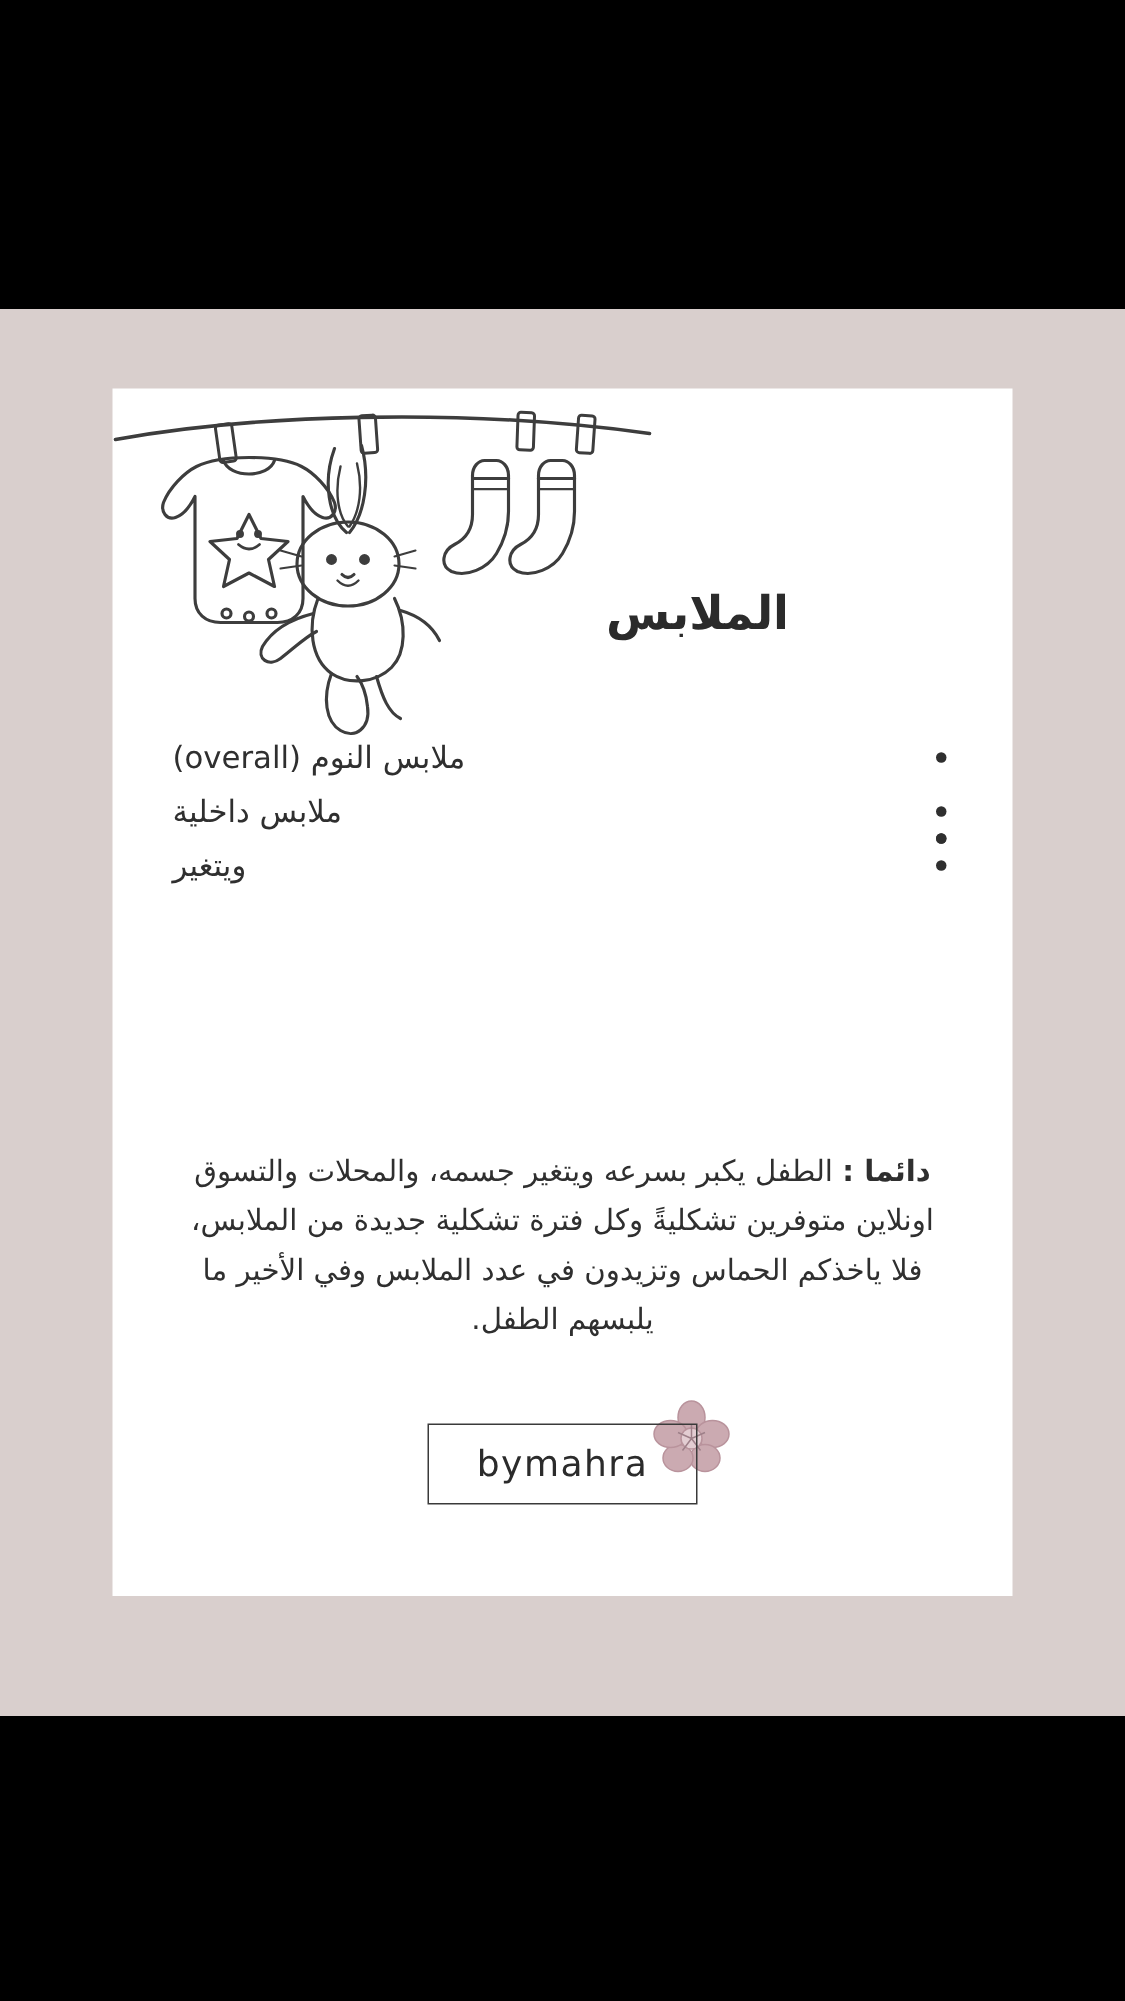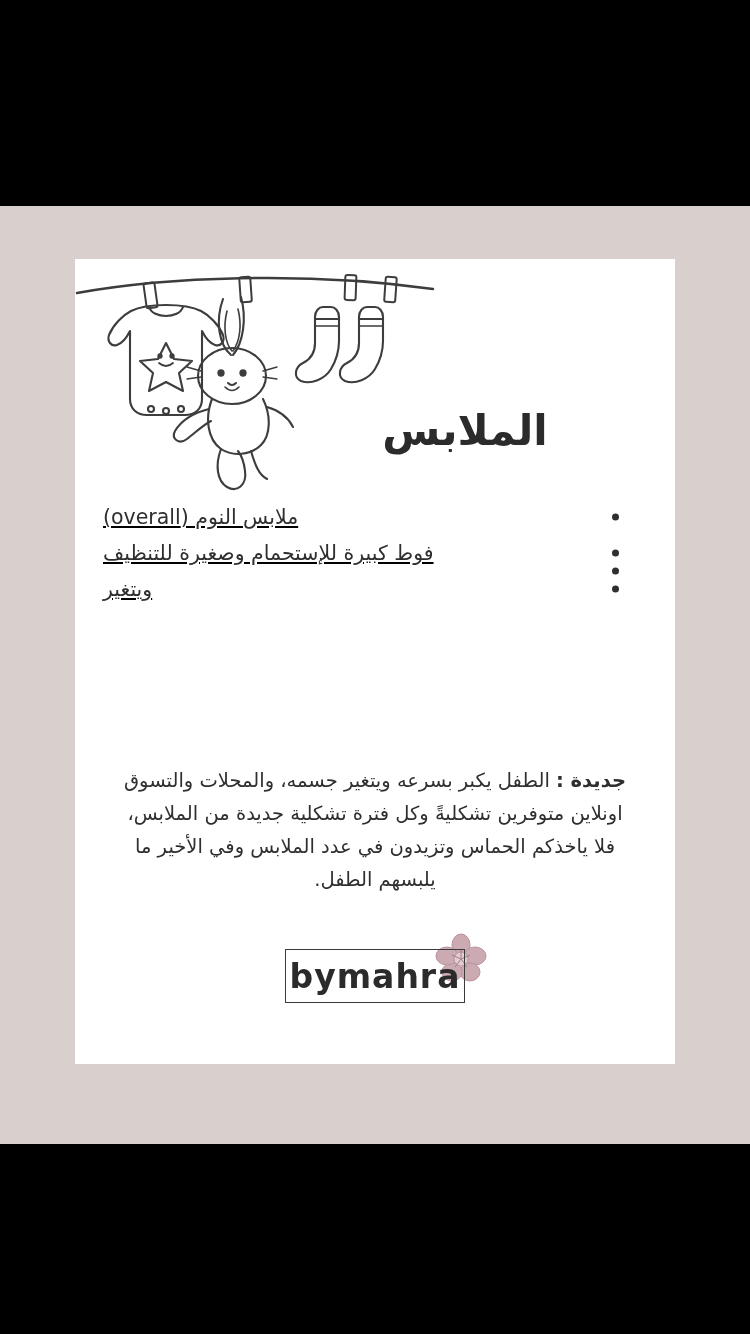--- a/index.html
+++ b/index.html
@@ -58,41 +58,40 @@
     top: 0;
     width: 360px;
     height: 250px;
   }
   .illus svg { display: block; }
 
   
   .title {
     position: absolute;
     right: 45px;
-    top: 147px;
+    top: 132px;
     width: 330px;
     text-align: center;
-    font-size: 42px;
+    font-size: 31px;
     font-weight: bold;
     color: #2b2b2b;
     letter-spacing: 0px;
     direction: rtl;
   }
 
   
   .list {
     position: absolute;
     right: 40px;
     top: 228px;
     width: 520px;
     list-style: none;
-    margin: 12px;
+    margin: 0;
     padding: 0;
     direction: rtl;
-    text-decoration: underline;
   }
   .list li {
     position: relative;
     text-align: left;
     font-size: 20.5px;
     line-height: 36px;
     color: #2f2f2f;
     padding-right: 26px;
     white-space: nowrap;
   }
@@ -136,25 +135,24 @@
     top: 10px;
     width: 178px;
     height: 52px;
     border: 1.5px solid #3a3a3a;
     display: flex;
     align-items: center;
     justify-content: center;
   }
   .logo-text {
     font-family: "DejaVu Sans", "Liberation Sans", sans-serif;
-    font-size: 33px;
+    font-size: 24px;
     letter-spacing: 1px;
     color: #2b2b2b;
     direction: ltr;
-    font-weight: bold;
   }
   .logo-flower {
     position: absolute;
     left: 50%;
     margin-left: 55px;
     top: -10px;
     width: 62px;
     height: 62px;
   }
 </style>
@@ -237,27 +235,28 @@
             <path d="M284 60 L308 60"></path>
             <path d="M284 67 L308 67" stroke-width="1.5"></path>
           </g>
         </svg>
       </div>
 
       <div class="title">الملابس</div>
 
       <ul class="list">
         <li><span class="bullet"></span><span>ملابس النوم (overall)</span></li>
-        <li><span class="bullet"></span><span>فوط كبيرة للإستحمام وصغيرة للتنظيف</span></li>
+        <li><span class="bullet"></span><span>ملابس داخلية</span></li>
+        <li><span class="bullet"></span></li>
         <li><span class="bullet"></span></li>
         <li><span class="bullet"></span><span>ويتغير</span></li>
       </ul>
 
       <div class="tip">
-        <b>جديدة :</b><span> الطفل يكبر بسرعه ويتغير جسمه، والمحلات والتسوق اونلاين متوفرين تشكليةً وكل فترة تشكلية جديدة من الملابس، فلا ياخذكم الحماس وتزيدون في عدد الملابس وفي الأخير ما يلبسهم الطفل.</span>
+        <b>دائما :</b><span> الطفل يكبر بسرعه ويتغير جسمه، والمحلات والتسوق اونلاين متوفرين تشكليةً وكل فترة تشكلية جديدة من الملابس، فلا ياخذكم الحماس وتزيدون في عدد الملابس وفي الأخير ما يلبسهم الطفل.</span>
       </div>
 
       <div class="logo-wrap">
         <div class="logo-flower">
           <svg width="62" height="62" viewBox="0 0 62 62">
             <g fill="#cbaab1" stroke="#b9939c" stroke-width="1">
               <ellipse cx="31" cy="16" rx="9" ry="11"></ellipse>
               <ellipse cx="45" cy="27" rx="11" ry="9"></ellipse>
               <ellipse cx="40" cy="43" rx="10" ry="9"></ellipse>
               <ellipse cx="22" cy="43" rx="10" ry="9"></ellipse>

